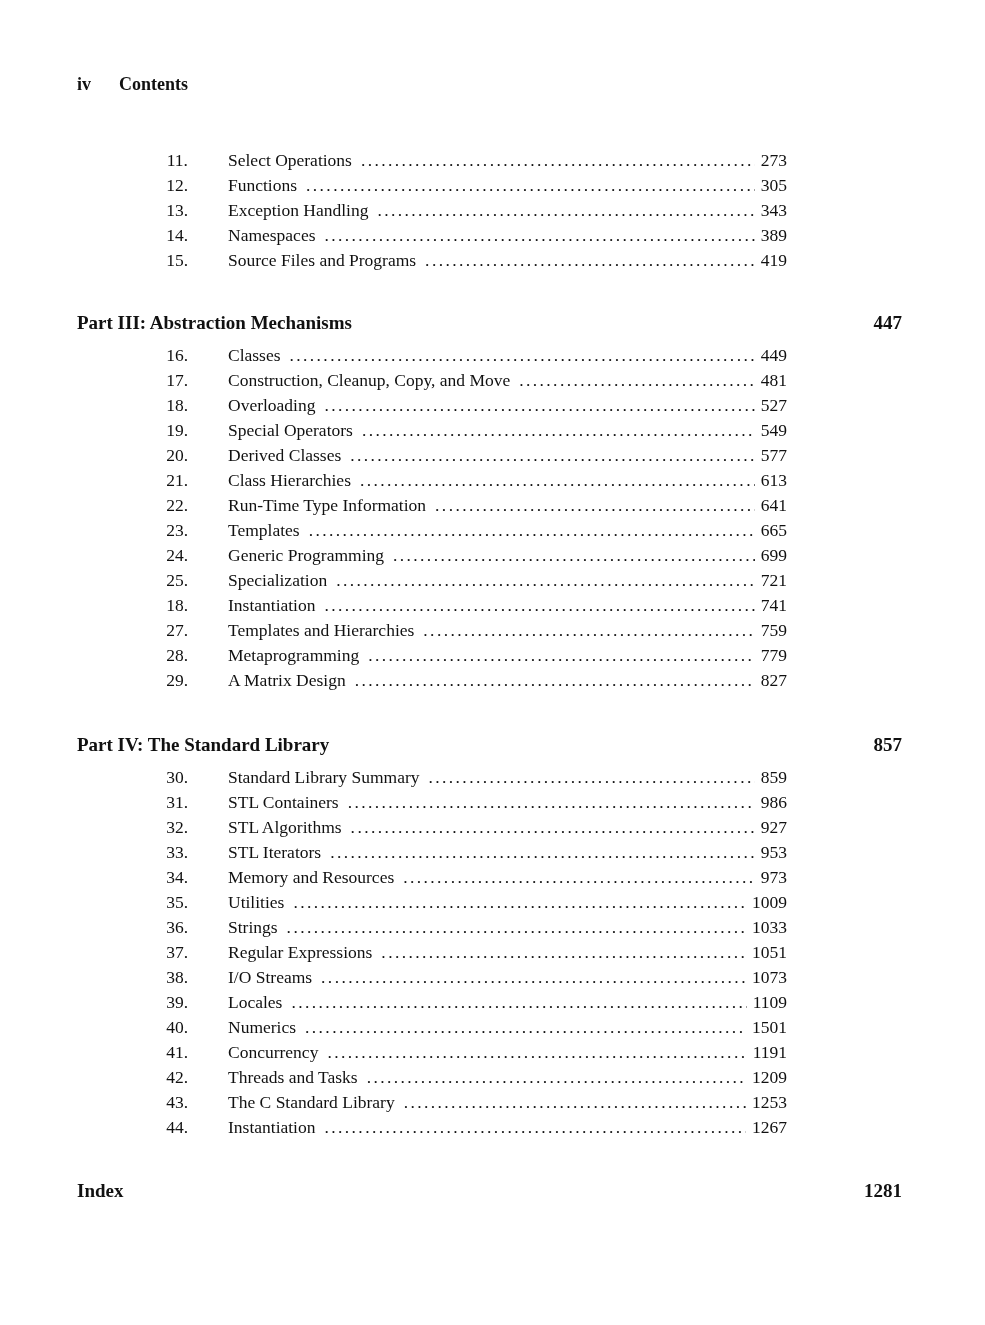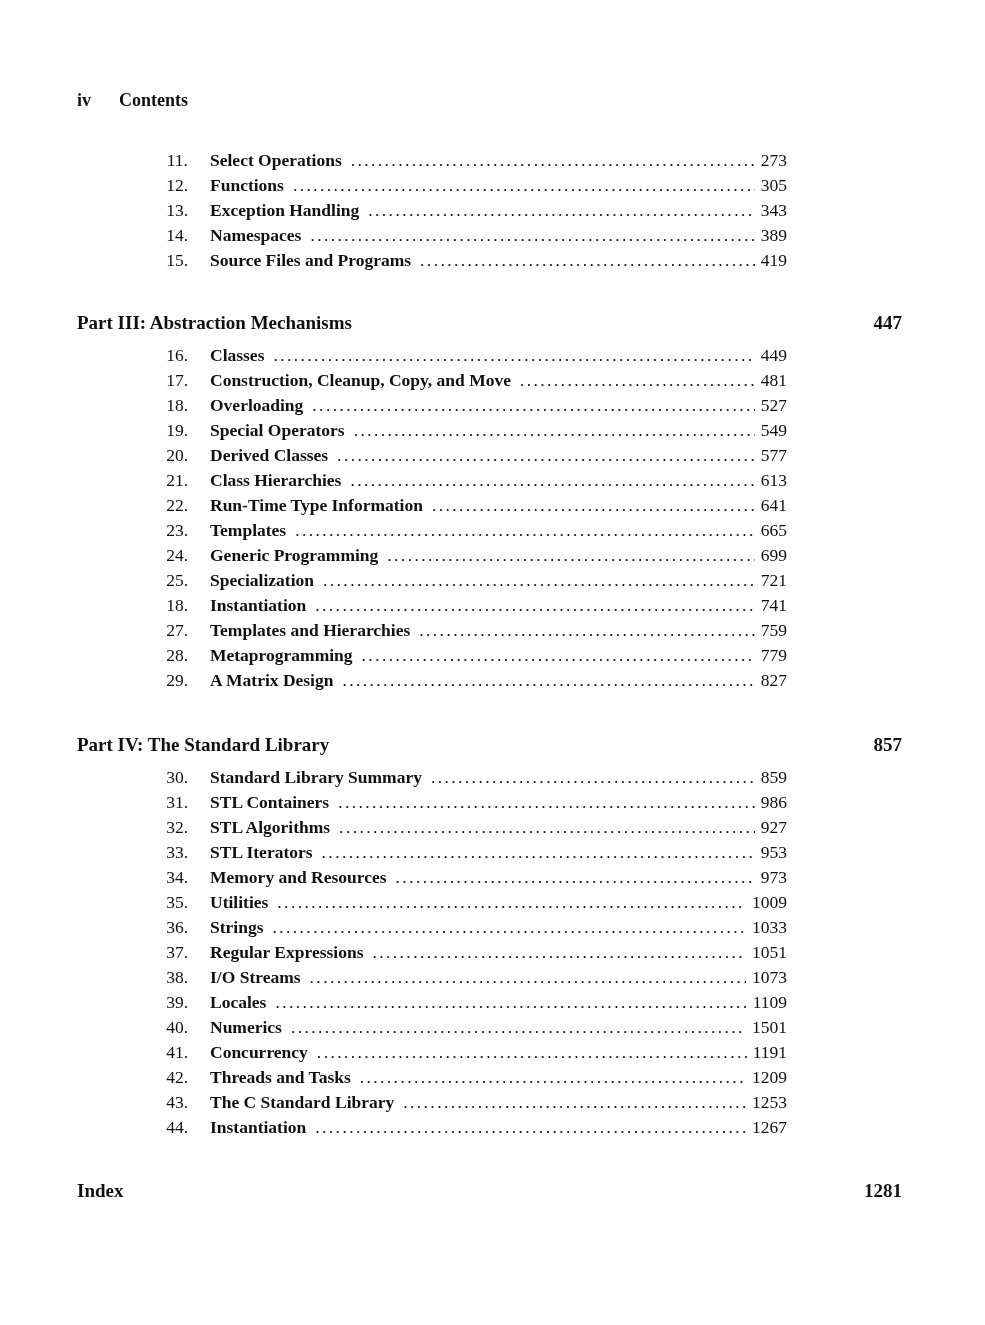--- a/index.html
+++ b/index.html
@@ -7,21 +7,21 @@
     position: relative;
     width: 985px;
     height: 1325px;
     background: #ffffff;
     color: #111111;
     font-family: "Liberation Serif", "DejaVu Serif", serif;
     overflow: hidden;
   }
   .header {
     position: absolute;
-    top: 88px;
+    top: 72px;
     left: 77px;
     display: flex;
     align-items: baseline;
     font-weight: bold;
     font-size: 18px;
     line-height: 25px;
   }
   .folio { margin-right: 28px; }
   .section {
     position: absolute;
@@ -42,21 +42,21 @@
   .ch-list { width: 710px; margin-top: 8px; }
   .sec-0 .ch-list { margin-top: 0; }
   .ch-row {
     display: flex;
     align-items: baseline;
     height: 25px;
     line-height: 25px;
     font-size: 17.5px;
   }
   .ch-num { flex: none; width: 111px; text-align: right; }
-  .ch-title { flex: none; margin-left: 22px; white-space: nowrap; font-weight: bold; }
+  .ch-title { flex: none; margin-left: 40px; white-space: nowrap; }
   .ch-dots {
     flex: 1;
     overflow: hidden;
     white-space: nowrap;
     margin: 0 6px 0 9px;
     letter-spacing: 2.4px;
   }
   .ch-dots::after {
     content: "........................................................................................................................";
   }

